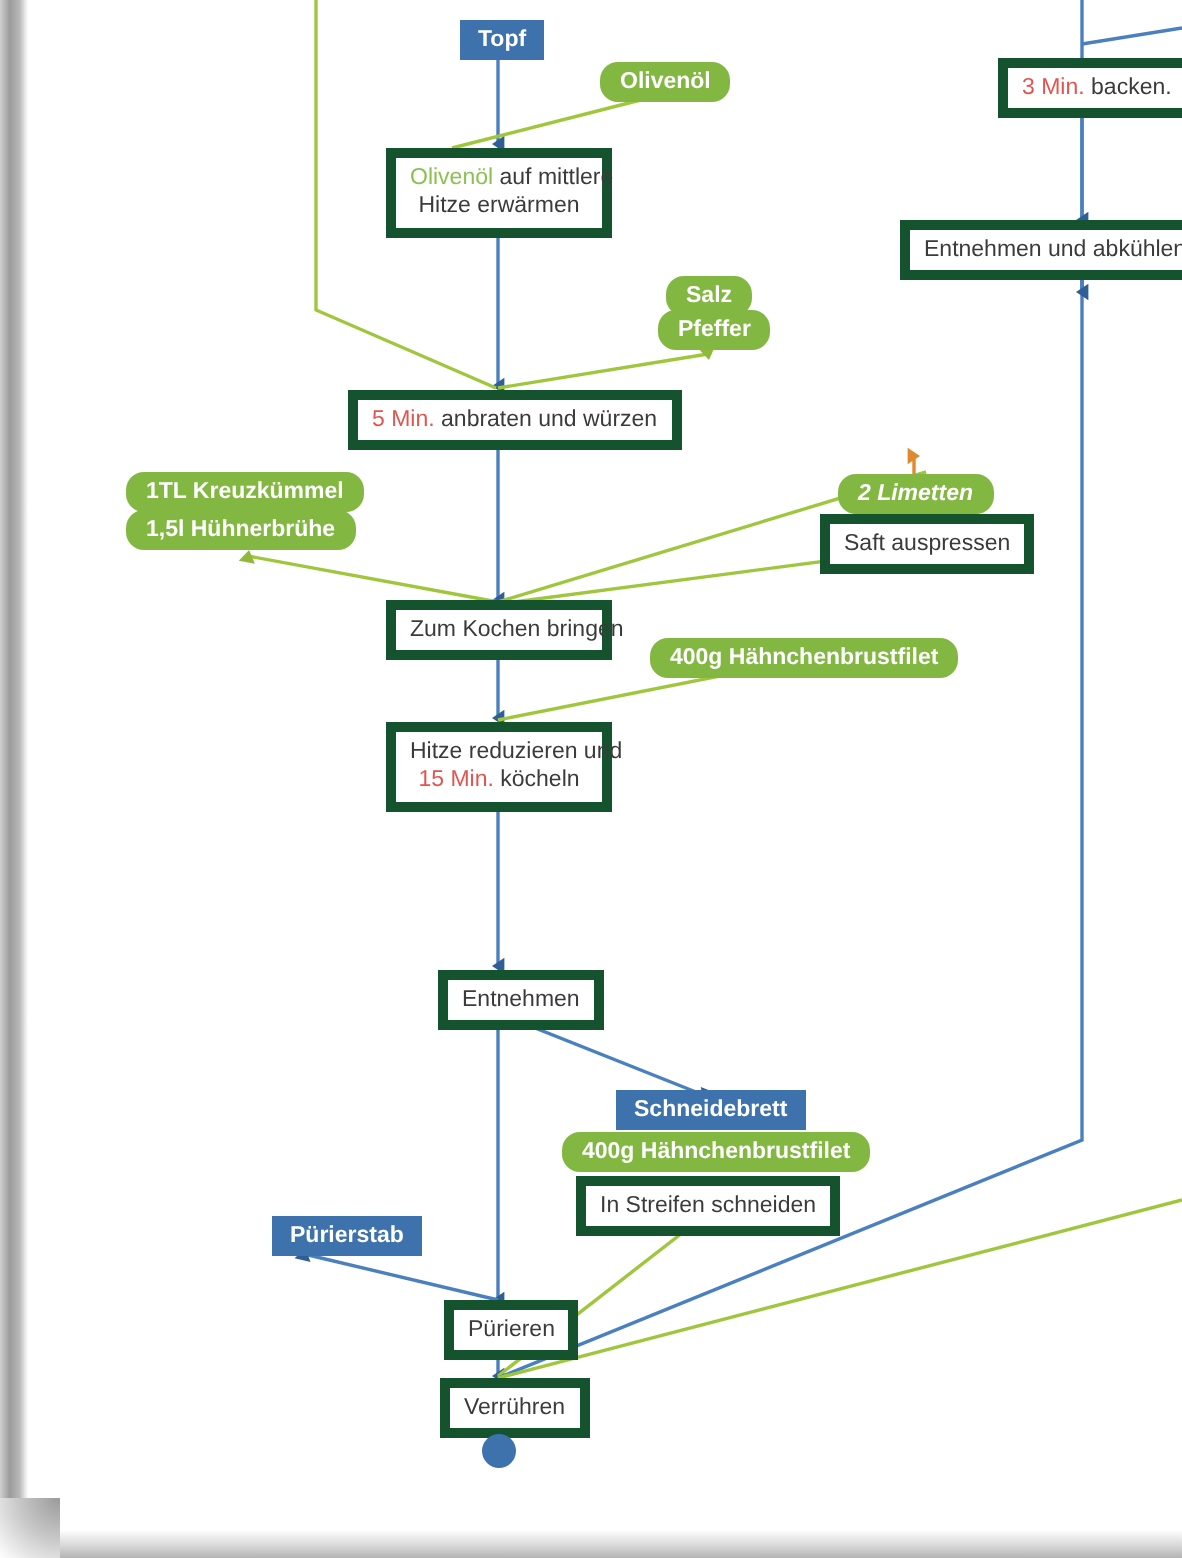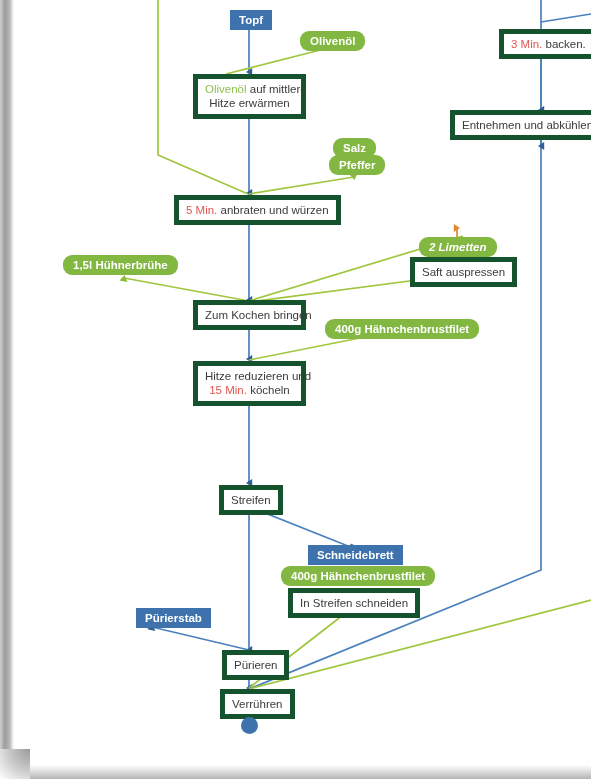--- a/index.html
+++ b/index.html
@@ -130,37 +130,38 @@
     </div>
 
     <div class="node pill" style="left:333px;top:138px;">Salz</div>
 
     <div class="node pill" style="left:329px;top:155px;">Pfeffer</div>
 
     <div class="node step" style="left:174px;top:195px;">
       <span class="time">5 Min.</span><span> anbraten und würzen</span>
     </div>
 
+    <div class="node pill" style="left:63px;top:236px;">1TL Kreuzkümmel</div>
 
     <div class="node pill" style="left:63px;top:255px;">1,5l Hühnerbrühe</div>
 
     <div class="node pill" style="left:419px;top:237px;font-style:italic;">2 Limetten</div>
 
     <div class="node step" style="left:410px;top:257px;">Saft auspressen</div>
 
     <div class="node step" style="left:193px;top:300px;width:113px;text-align:center;">Zum Kochen bringen</div>
 
     <div class="node pill" style="left:325px;top:319px;">400g Hähnchenbrustfilet</div>
 
     <div class="node step" style="left:193px;top:361px;width:113px;">
       <span>Hitze reduzieren und</span><br>
       <span class="time">15 Min.</span><span> köcheln</span>
     </div>
 
-    <div class="node step" style="left:219px;top:485px;">Streifen</div>
+    <div class="node step" style="left:219px;top:485px;">Entnehmen</div>
 
     <div class="node tool" style="left:308px;top:545px;">Schneidebrett</div>
 
     <div class="node pill" style="left:281px;top:566px;">400g Hähnchenbrustfilet</div>
 
     <div class="node step" style="left:288px;top:588px;">In Streifen schneiden</div>
 
     <div class="node tool" style="left:136px;top:608px;">Pürierstab</div>
 
     <div class="node step" style="left:222px;top:650px;">Pürieren</div>

